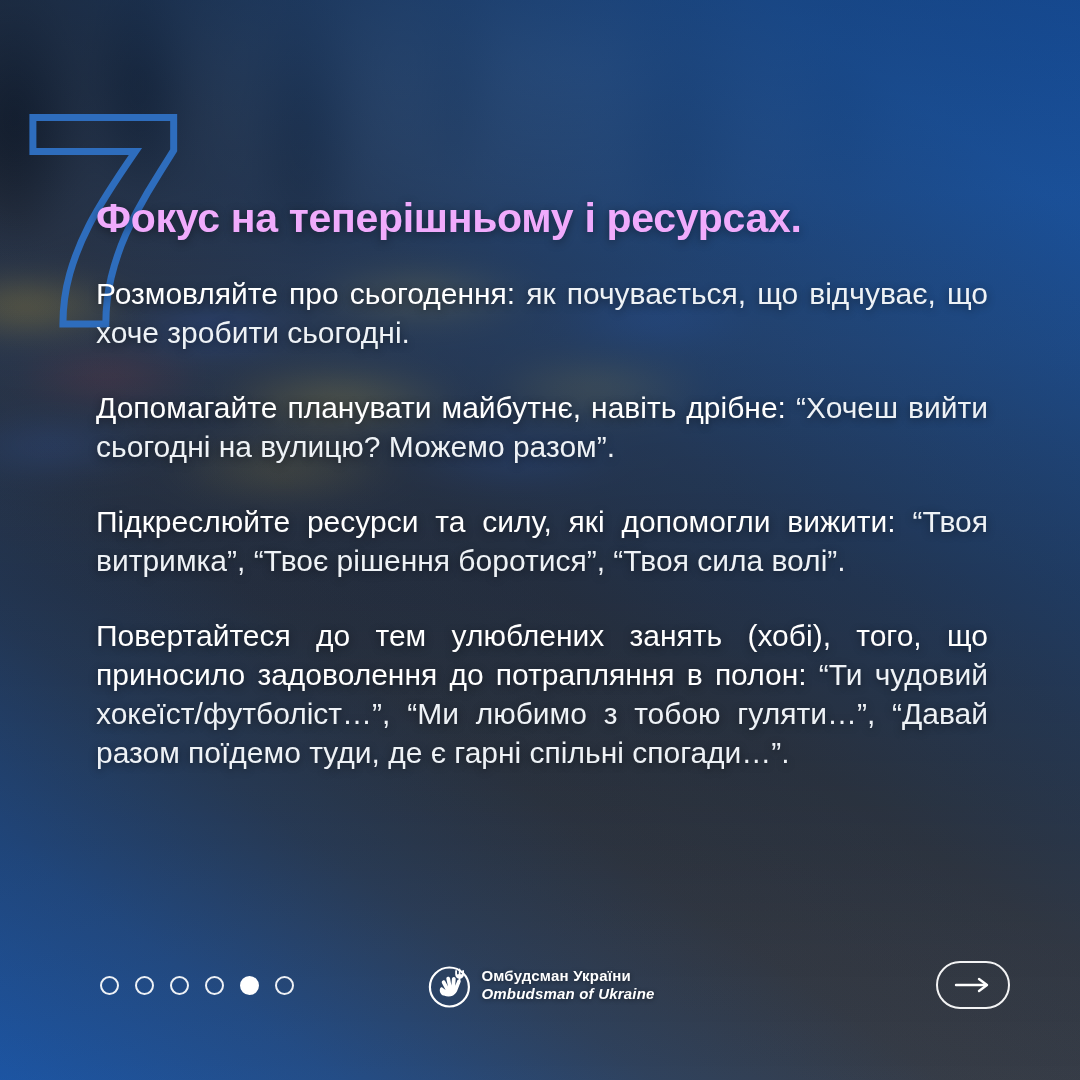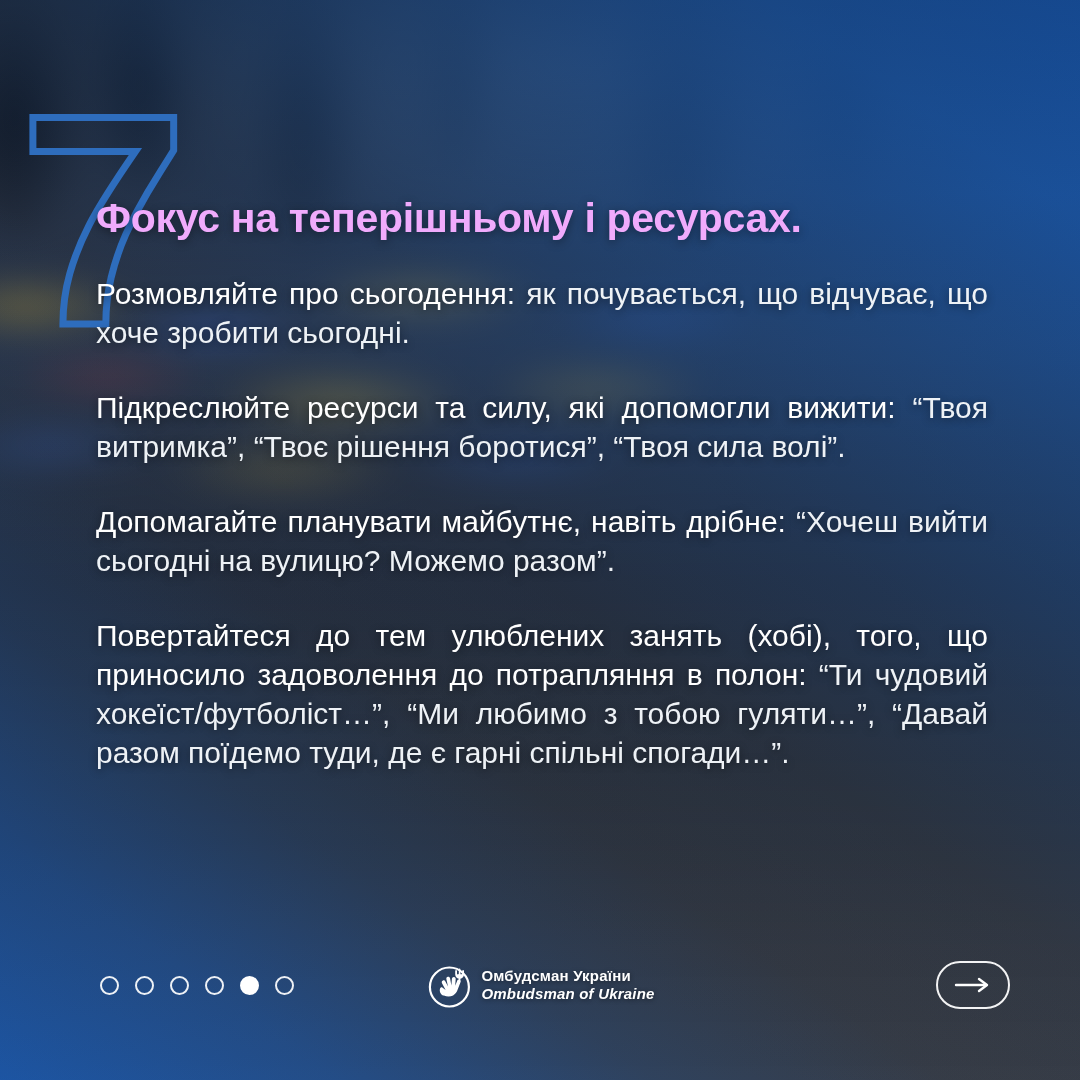--- a/index.html
+++ b/index.html
@@ -223,25 +223,25 @@
 
   <div class="content">
 
     <h1 class="headline">Фокус на теперішньому і ресурсах.</h1>
 
     <p class="para">
       <b>Розмовляйте про сьогодення:</b><span> як почувається, що відчуває, що хоче зробити сьогодні.</span>
     </p>
 
     <p class="para">
+      <b>Допомагайте планувати майбутнє, навіть дрібне:</b><span> “Хочеш вийти сьогодні на вулицю? Можемо разом”.</span>
+    </p>
+
+    <p class="para">
       <b>Підкреслюйте ресурси та силу, які допомогли вижити:</b><span> “Твоя витримка”, “Твоє рішення боротися”, “Твоя сила волі”.</span>
-    </p>
-
-    <p class="para">
-      <b>Допомагайте планувати майбутнє, навіть дрібне:</b><span> “Хочеш вийти сьогодні на вулицю? Можемо разом”.</span>
     </p>
 
     <p class="para">
       <b>Повертайтеся до тем улюблених занять (хобі), того, що приносило задоволення до потрапляння в полон:</b><span> “Ти чудовий хокеїст/футболіст…”, “Ми любимо з тобою гуляти…”, “Давай разом поїдемо туди, де є гарні спільні спогади…”.</span>
     </p>
 
   </div>
 
   <div class="footer">
 

